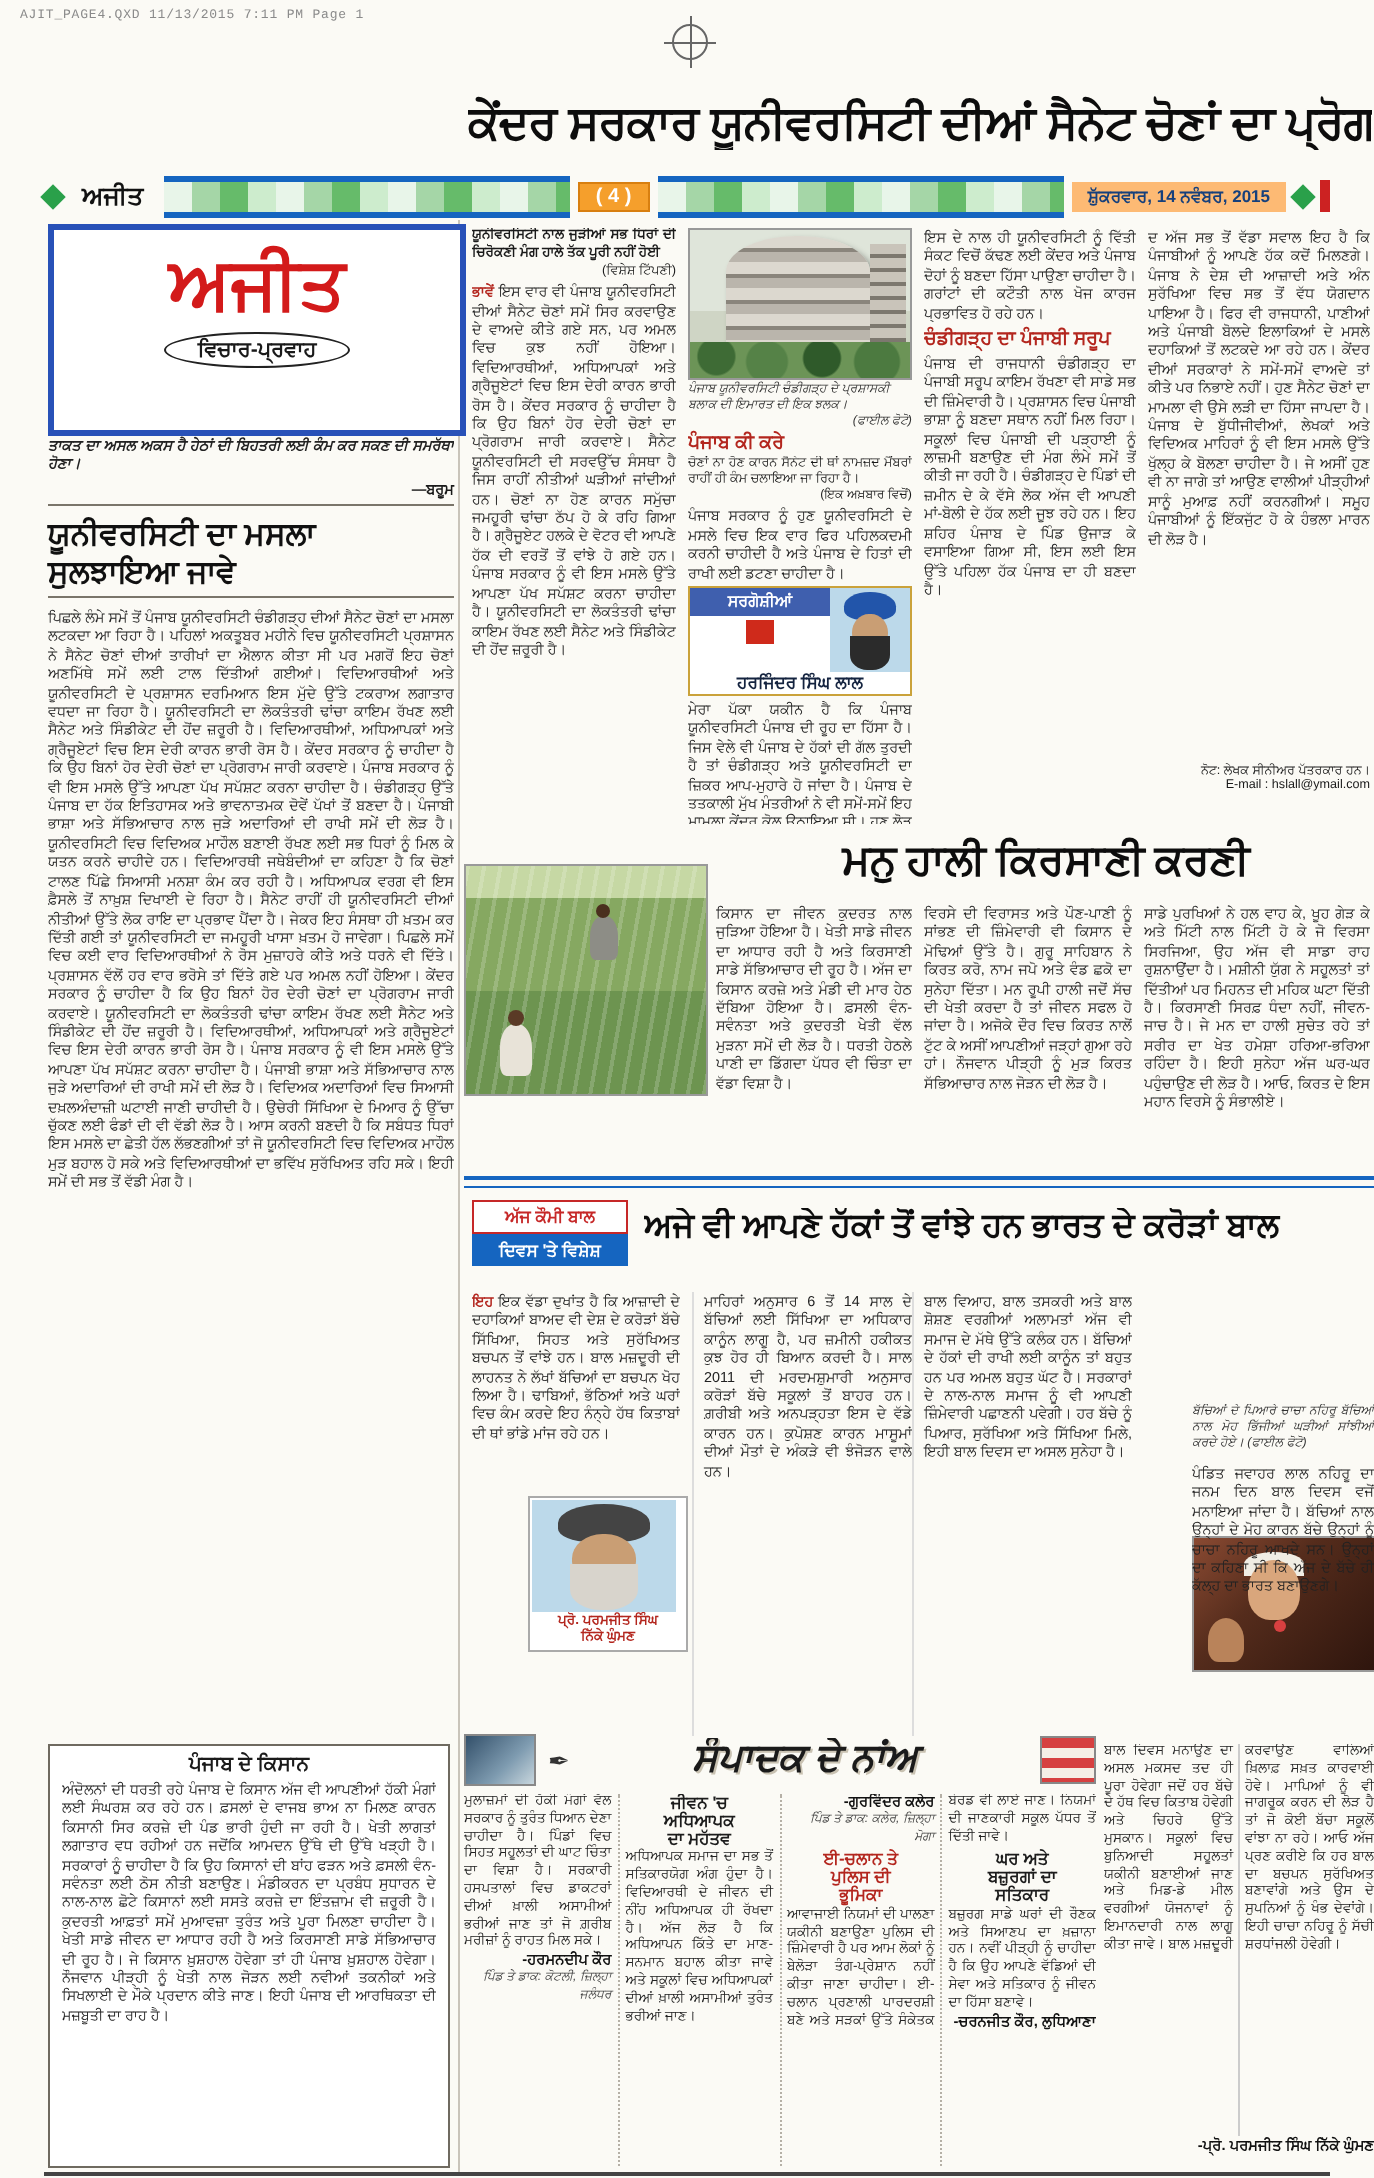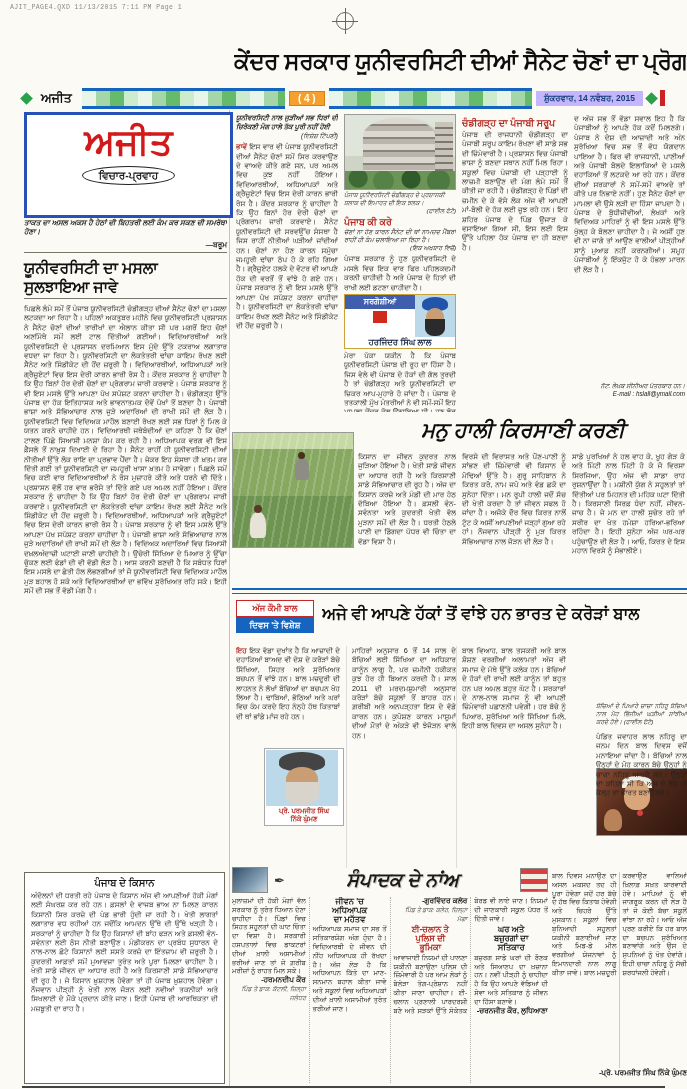--- a/index.html
+++ b/index.html
@@ -3,31 +3,31 @@
 <meta charset="utf-8">
 <style>
   html,body{margin:0;padding:0;background:#e9e6de;}
   .page{position:relative;width:687px;height:1089px;background:#fbfaf5;overflow:hidden;
         font-family:"Liberation Sans", sans-serif;color:#1a1a1a;}
   .abs{position:absolute;}
   .jt{text-align:justify;overflow:hidden;}
   .body-txt{font-size:7.2px;line-height:9.4px;color:#222;}
   .sm-txt{font-size:6.8px;line-height:8.8px;color:#222;}
   .lead-word{color:#b3261e;font-weight:bold;}
-  .italic{font-style:italic;}
+  .italic{}
   .rule{background:#7a756a;height:1px;}
   .vrule{background:#c9c4ba;width:1px;}
   
   .band{display:flex;align-items:center;gap:4px;}
   .diamond{width:9px;height:9px;background:#2aa04a;transform:rotate(45deg);flex:0 0 auto;}
   .stripes{flex:1 1 auto;height:15px;border-top:3px solid #1565c0;border-bottom:3px solid #1565c0;
            background:repeating-linear-gradient(90deg,#e8f5e9 0 14px,#a5d6a7 14px 28px,#66bb6a 28px 42px,#cdeccd 42px 56px);}
   .pagechip{background:#f59f2c;border:1px solid #d87f10;color:#fff;font-weight:bold;font-size:10px;
             padding:1px 8px;flex:0 0 auto;}
-  .datechip{background:#c4b5fd;color:#16407c;font-weight:bold;font-size:8.5px;padding:2px 8px;flex:0 0 auto;}
+  .datechip{background:#fdba74;color:#16407c;font-weight:bold;font-size:8.5px;padding:2px 8px;flex:0 0 auto;}
   .redbar{width:5px;height:16px;background:#cc2222;flex:0 0 auto;}
   
   .mast{border:3px solid #2851b8;background:#fff;text-align:center;}
   .mast-title{color:#d31a1a;font-weight:bold;font-size:36px;line-height:42px;margin-top:6px;}
   .oval{display:inline-block;border:1.5px solid #222;border-radius:50%;padding:2px 16px;
         font-size:10.5px;font-weight:bold;margin-top:3px;}
   .quote{font-size:7.3px;line-height:9.2px;font-weight:bold;font-style:italic;color:#222;}
   .ed-head{font-size:15.5px;line-height:19px;font-weight:bold;color:#101010;}
   
   .photo{overflow:hidden;position:relative;border:1px solid #999;}
@@ -155,20 +155,21 @@
             <div class="face"></div>
             <div class="beard"></div>
         </div>
       </div>
       <div class="card-name">ਹਰਜਿੰਦਰ ਸਿੰਘ ਲਾਲ</div>
     </div>
     <div class="jt body-txt">ਮੇਰਾ ਪੱਕਾ ਯਕੀਨ ਹੈ ਕਿ ਪੰਜਾਬ ਯੂਨੀਵਰਸਿਟੀ ਪੰਜਾਬ ਦੀ ਰੂਹ ਦਾ ਹਿੱਸਾ ਹੈ। ਜਿਸ ਵੇਲੇ ਵੀ ਪੰਜਾਬ ਦੇ ਹੱਕਾਂ ਦੀ ਗੱਲ ਤੁਰਦੀ ਹੈ ਤਾਂ ਚੰਡੀਗੜ੍ਹ ਅਤੇ ਯੂਨੀਵਰਸਿਟੀ ਦਾ ਜ਼ਿਕਰ ਆਪ-ਮੁਹਾਰੇ ਹੋ ਜਾਂਦਾ ਹੈ। ਪੰਜਾਬ ਦੇ ਤਤਕਾਲੀ ਮੁੱਖ ਮੰਤਰੀਆਂ ਨੇ ਵੀ ਸਮੇਂ-ਸਮੇਂ ਇਹ ਮਾਮਲਾ ਕੇਂਦਰ ਕੋਲ ਉਠਾਇਆ ਸੀ। ਹੁਣ ਲੋੜ ਹੈ ਕਿ ਸਾਰੀਆਂ ਸਿਆਸੀ ਧਿਰਾਂ ਇੱਕਮੁੱਠ ਹੋ ਕੇ ਆਵਾਜ਼ ਬੁਲੰਦ ਕਰਨ।</div>
   </div>
 
   <div class="abs" style="left:462px;top:114px;width:106px;height:298px;overflow:hidden;">
+    <div class="jt body-txt">ਇਸ ਦੇ ਨਾਲ ਹੀ ਯੂਨੀਵਰਸਿਟੀ ਨੂੰ ਵਿੱਤੀ ਸੰਕਟ ਵਿਚੋਂ ਕੱਢਣ ਲਈ ਕੇਂਦਰ ਅਤੇ ਪੰਜਾਬ ਦੋਹਾਂ ਨੂੰ ਬਣਦਾ ਹਿੱਸਾ ਪਾਉਣਾ ਚਾਹੀਦਾ ਹੈ। ਗਰਾਂਟਾਂ ਦੀ ਕਟੌਤੀ ਨਾਲ ਖੋਜ ਕਾਰਜ ਪ੍ਰਭਾਵਿਤ ਹੋ ਰਹੇ ਹਨ।</div>
     <div class="subhead-red" style="margin:3px 0 2px;">ਚੰਡੀਗੜ੍ਹ ਦਾ ਪੰਜਾਬੀ ਸਰੂਪ</div>
     <div class="jt body-txt">ਪੰਜਾਬ ਦੀ ਰਾਜਧਾਨੀ ਚੰਡੀਗੜ੍ਹ ਦਾ ਪੰਜਾਬੀ ਸਰੂਪ ਕਾਇਮ ਰੱਖਣਾ ਵੀ ਸਾਡੇ ਸਭ ਦੀ ਜ਼ਿੰਮੇਵਾਰੀ ਹੈ। ਪ੍ਰਸ਼ਾਸਨ ਵਿਚ ਪੰਜਾਬੀ ਭਾਸ਼ਾ ਨੂੰ ਬਣਦਾ ਸਥਾਨ ਨਹੀਂ ਮਿਲ ਰਿਹਾ। ਸਕੂਲਾਂ ਵਿਚ ਪੰਜਾਬੀ ਦੀ ਪੜ੍ਹਾਈ ਨੂੰ ਲਾਜ਼ਮੀ ਬਣਾਉਣ ਦੀ ਮੰਗ ਲੰਮੇ ਸਮੇਂ ਤੋਂ ਕੀਤੀ ਜਾ ਰਹੀ ਹੈ। ਚੰਡੀਗੜ੍ਹ ਦੇ ਪਿੰਡਾਂ ਦੀ ਜ਼ਮੀਨ ਦੇ ਕੇ ਵੱਸੇ ਲੋਕ ਅੱਜ ਵੀ ਆਪਣੀ ਮਾਂ-ਬੋਲੀ ਦੇ ਹੱਕ ਲਈ ਜੂਝ ਰਹੇ ਹਨ। ਇਹ ਸ਼ਹਿਰ ਪੰਜਾਬ ਦੇ ਪਿੰਡ ਉਜਾੜ ਕੇ ਵਸਾਇਆ ਗਿਆ ਸੀ, ਇਸ ਲਈ ਇਸ ਉੱਤੇ ਪਹਿਲਾ ਹੱਕ ਪੰਜਾਬ ਦਾ ਹੀ ਬਣਦਾ ਹੈ।</div>
   </div>
 
   <div class="abs" style="left:574px;top:114px;width:111px;height:298px;overflow:hidden;">
     <div class="jt body-txt" style="height:268px;">ਦ ਅੱਜ ਸਭ ਤੋਂ ਵੱਡਾ ਸਵਾਲ ਇਹ ਹੈ ਕਿ ਪੰਜਾਬੀਆਂ ਨੂੰ ਆਪਣੇ ਹੱਕ ਕਦੋਂ ਮਿਲਣਗੇ। ਪੰਜਾਬ ਨੇ ਦੇਸ਼ ਦੀ ਆਜ਼ਾਦੀ ਅਤੇ ਅੰਨ ਸੁਰੱਖਿਆ ਵਿਚ ਸਭ ਤੋਂ ਵੱਧ ਯੋਗਦਾਨ ਪਾਇਆ ਹੈ। ਫਿਰ ਵੀ ਰਾਜਧਾਨੀ, ਪਾਣੀਆਂ ਅਤੇ ਪੰਜਾਬੀ ਬੋਲਦੇ ਇਲਾਕਿਆਂ ਦੇ ਮਸਲੇ ਦਹਾਕਿਆਂ ਤੋਂ ਲਟਕਦੇ ਆ ਰਹੇ ਹਨ। ਕੇਂਦਰ ਦੀਆਂ ਸਰਕਾਰਾਂ ਨੇ ਸਮੇਂ-ਸਮੇਂ ਵਾਅਦੇ ਤਾਂ ਕੀਤੇ ਪਰ ਨਿਭਾਏ ਨਹੀਂ। ਹੁਣ ਸੈਨੇਟ ਚੋਣਾਂ ਦਾ ਮਾਮਲਾ ਵੀ ਉਸੇ ਲੜੀ ਦਾ ਹਿੱਸਾ ਜਾਪਦਾ ਹੈ। ਪੰਜਾਬ ਦੇ ਬੁੱਧੀਜੀਵੀਆਂ, ਲੇਖਕਾਂ ਅਤੇ ਵਿਦਿਅਕ ਮਾਹਿਰਾਂ ਨੂੰ ਵੀ ਇਸ ਮਸਲੇ ਉੱਤੇ ਖੁੱਲ੍ਹ ਕੇ ਬੋਲਣਾ ਚਾਹੀਦਾ ਹੈ। ਜੇ ਅਸੀਂ ਹੁਣ ਵੀ ਨਾ ਜਾਗੇ ਤਾਂ ਆਉਣ ਵਾਲੀਆਂ ਪੀੜ੍ਹੀਆਂ ਸਾਨੂੰ ਮੁਆਫ਼ ਨਹੀਂ ਕਰਨਗੀਆਂ। ਸਮੂਹ ਪੰਜਾਬੀਆਂ ਨੂੰ ਇੱਕਜੁੱਟ ਹੋ ਕੇ ਹੰਭਲਾ ਮਾਰਨ ਦੀ ਲੋੜ ਹੈ।</div>
     <div class="italic" style="font-size:6.3px;text-align:right;">ਨੋਟ: ਲੇਖਕ ਸੀਨੀਅਰ ਪੱਤਰਕਾਰ ਹਨ।</div>
     <div class="italic" style="font-size:6.3px;text-align:right;">E-mail : hslall@ymail.com</div>
   </div>
 

